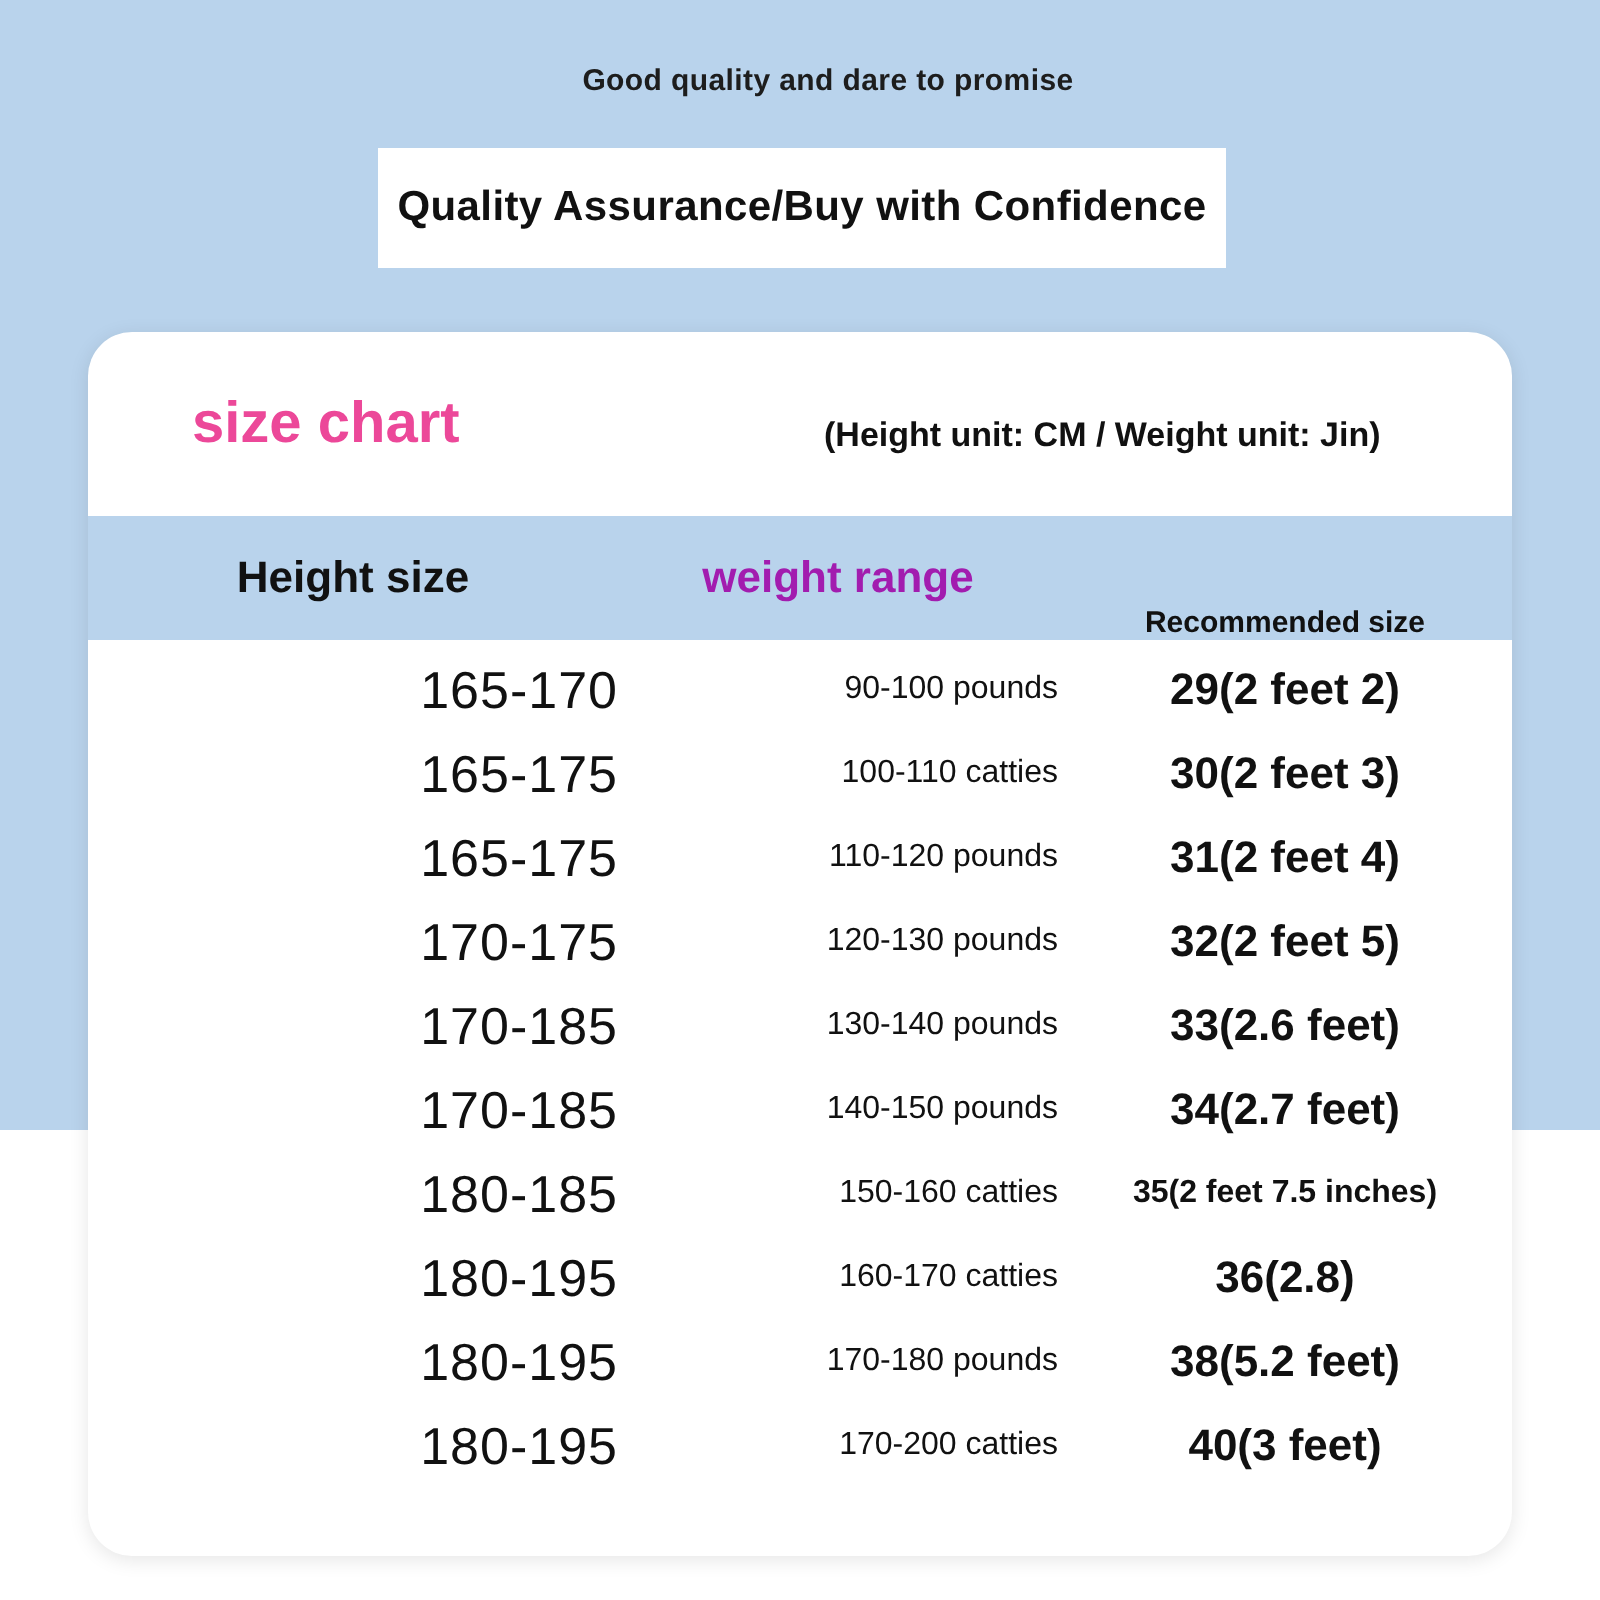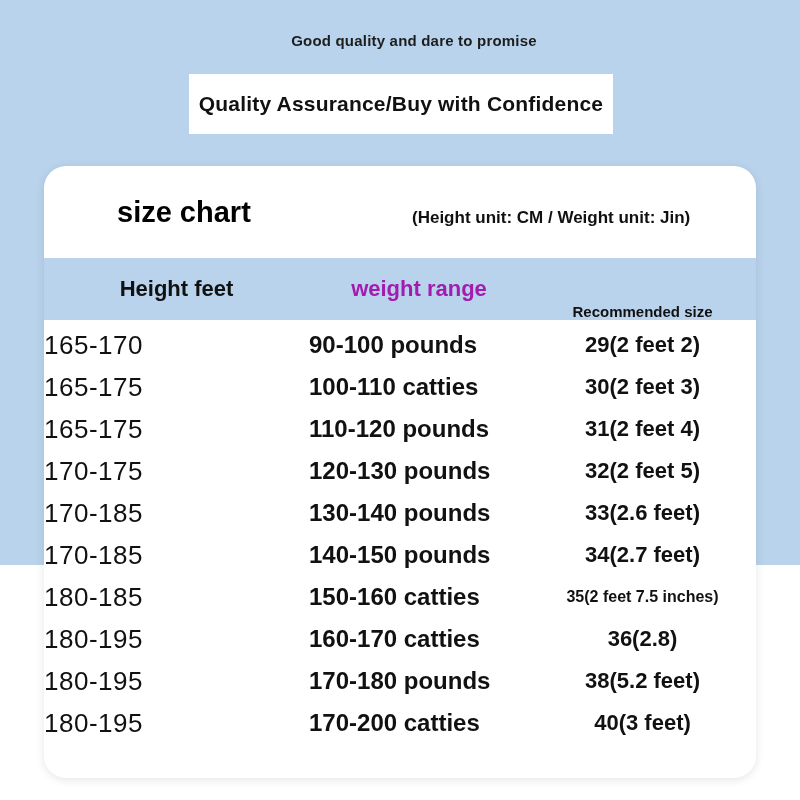--- a/index.html
+++ b/index.html
@@ -69,22 +69,21 @@
   .card-head {
     position: relative;
     height: 92px;
   }
   .card-title {
     position: absolute;
     left: 52px;
     top: 30px;
     font-size: 29px;
     font-weight: 700;
-    color: #000000;
-    margin-left: 21px;
+    color: #ec4899;
   }
   .card-units {
     position: absolute;
     left: 368px;
     top: 42px;
     font-size: 17px;
     font-weight: 700;
     color: #111111;
   }
   .table-header {
@@ -99,30 +98,30 @@
   .rows {
     padding-top: 4px;
   }
   .row {
     display: flex;
     align-items: center;
     height: 42px;
   }
   .cell-h {
     width: 265px;
-    text-align: left;
+    text-align: right;
     font-size: 26px;
     color: #111111;
     letter-spacing: 0.5px;
   }
   .cell-w {
     width: 220px;
-    text-align: left;
-    font-size: 24px;
-    font-weight: 700;
+    text-align: right;
+    font-size: 16px;
+    font-weight: 400;
     color: #111111;
   }
   .cell-s {
     width: 227px;
     text-align: center;
     font-size: 22px;
     font-weight: 700;
     color: #111111;
   }
   .cell-s.small {
@@ -143,21 +142,21 @@
   </div>
 
   <div class="card">
 
     <div class="card-head">
       <div class="card-title">size chart</div>
       <div class="card-units">(Height unit: CM / Weight unit: Jin)</div>
     </div>
 
     <div class="table-header">
-      <div class="col-h1">Height feet</div>
+      <div class="col-h1">Height size</div>
       <div class="col-h2">weight range</div>
       <div class="col-h3">Recommended size</div>
     </div>
 
     <div class="rows">
 
       <div class="row">
         <div class="cell-h">165-170</div>
         <div class="cell-w">90-100 pounds</div>
         <div class="cell-s">29(2 feet 2)</div>

